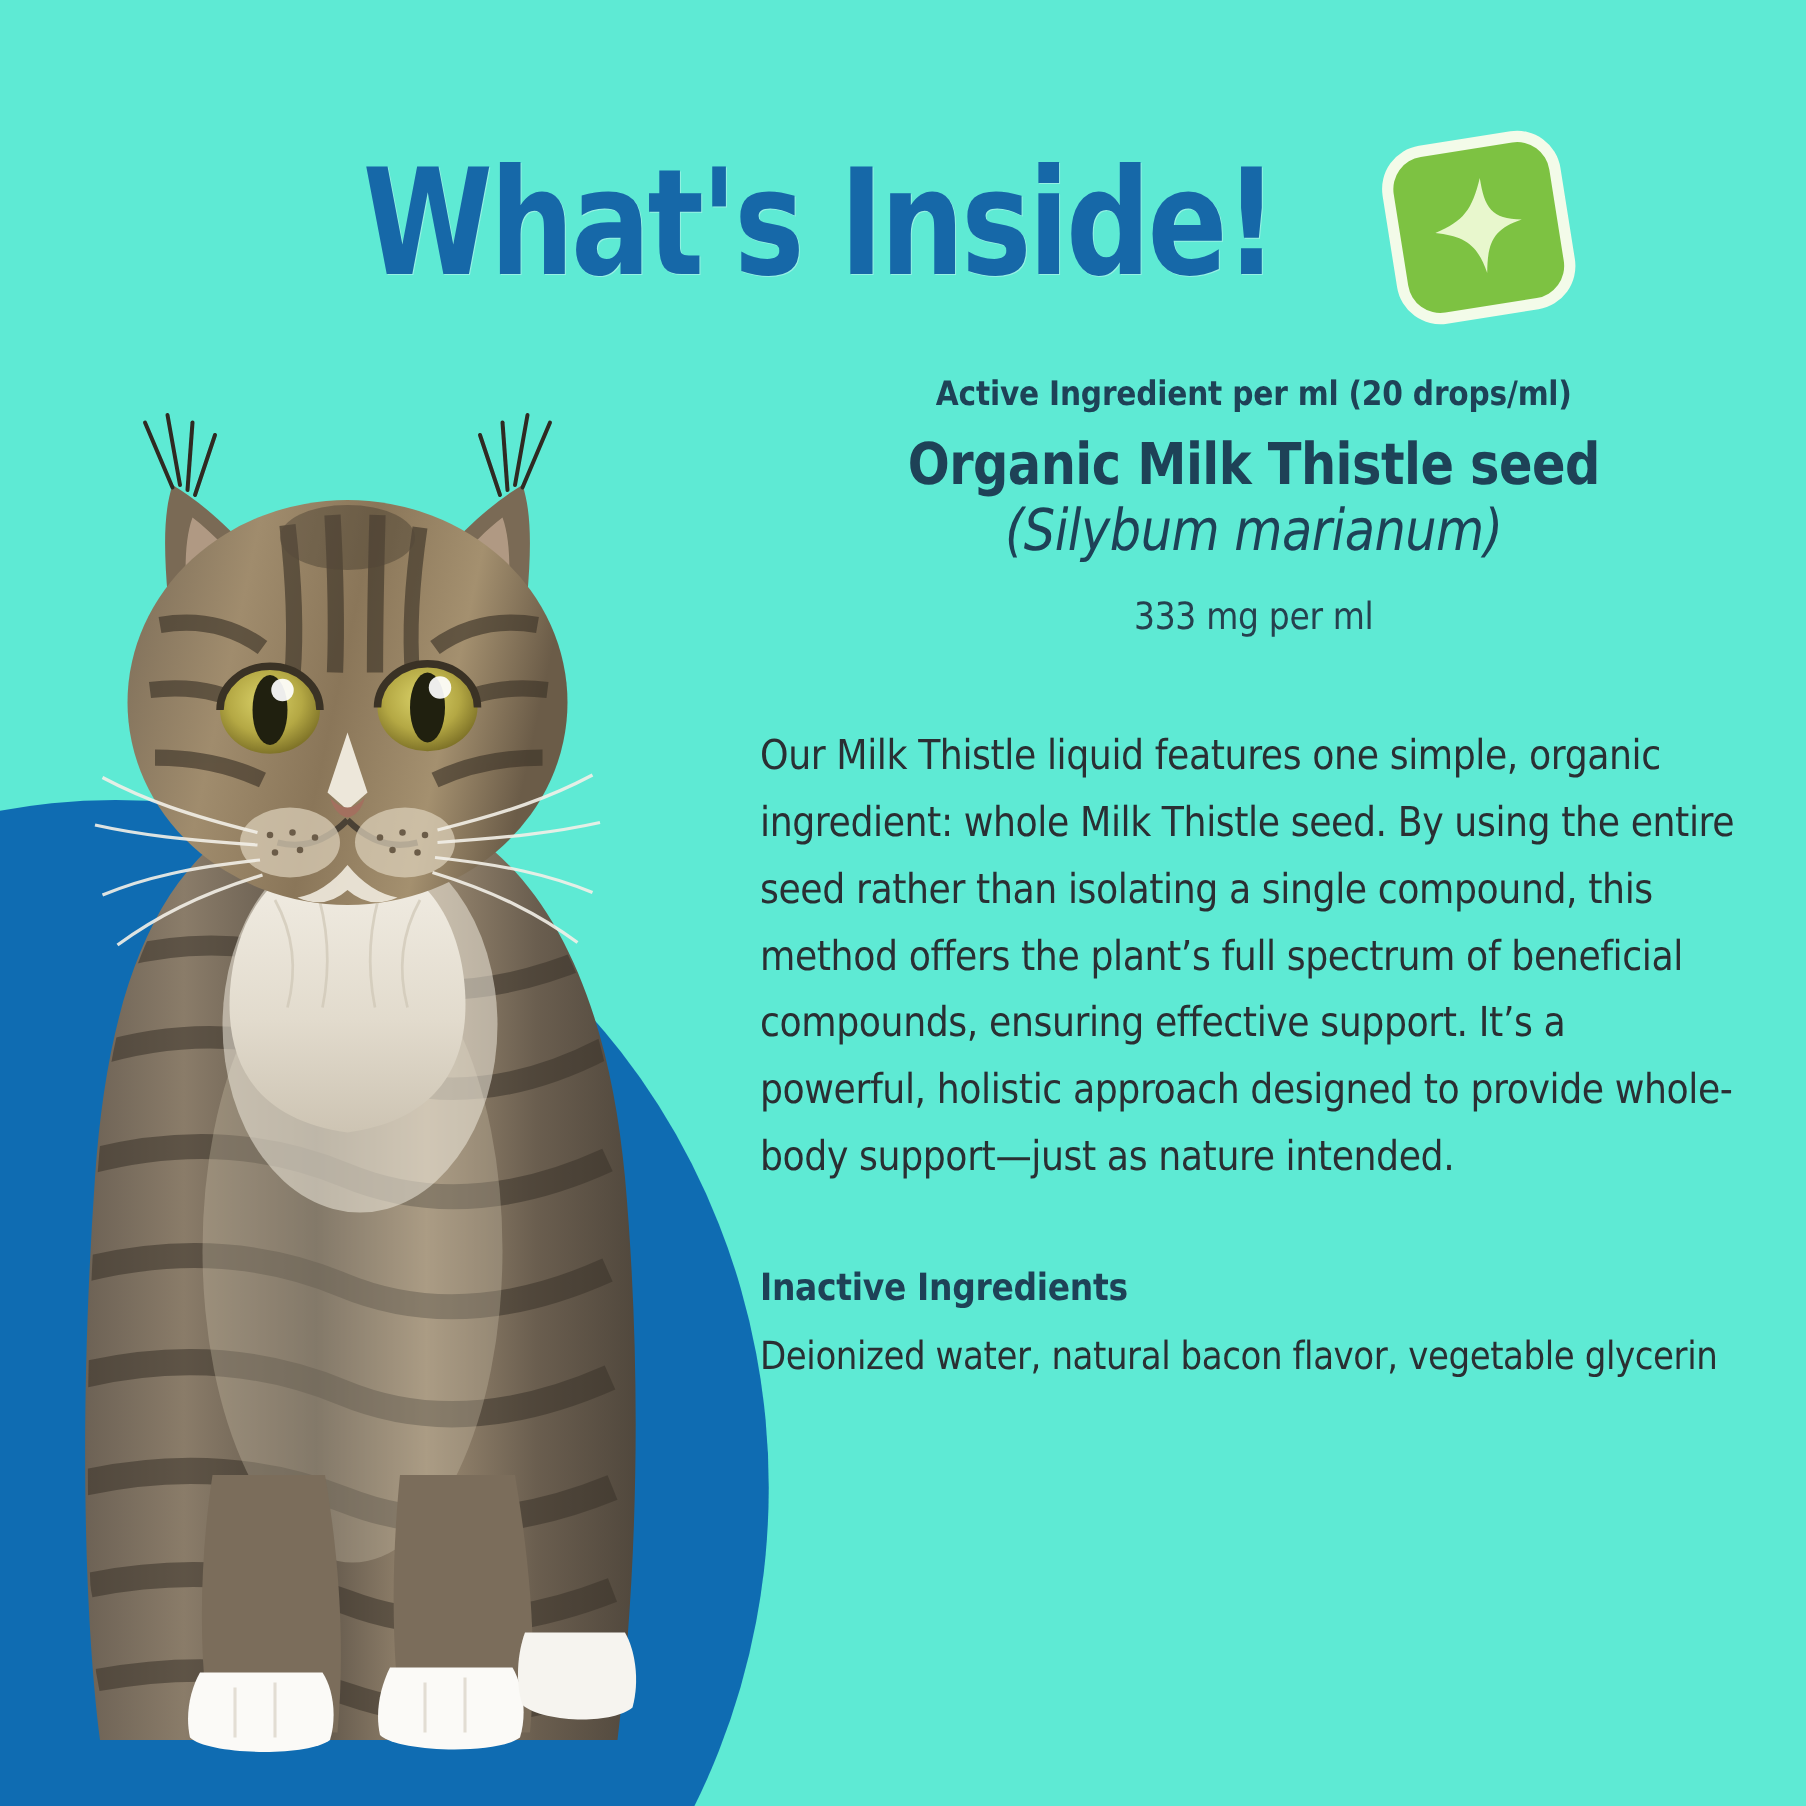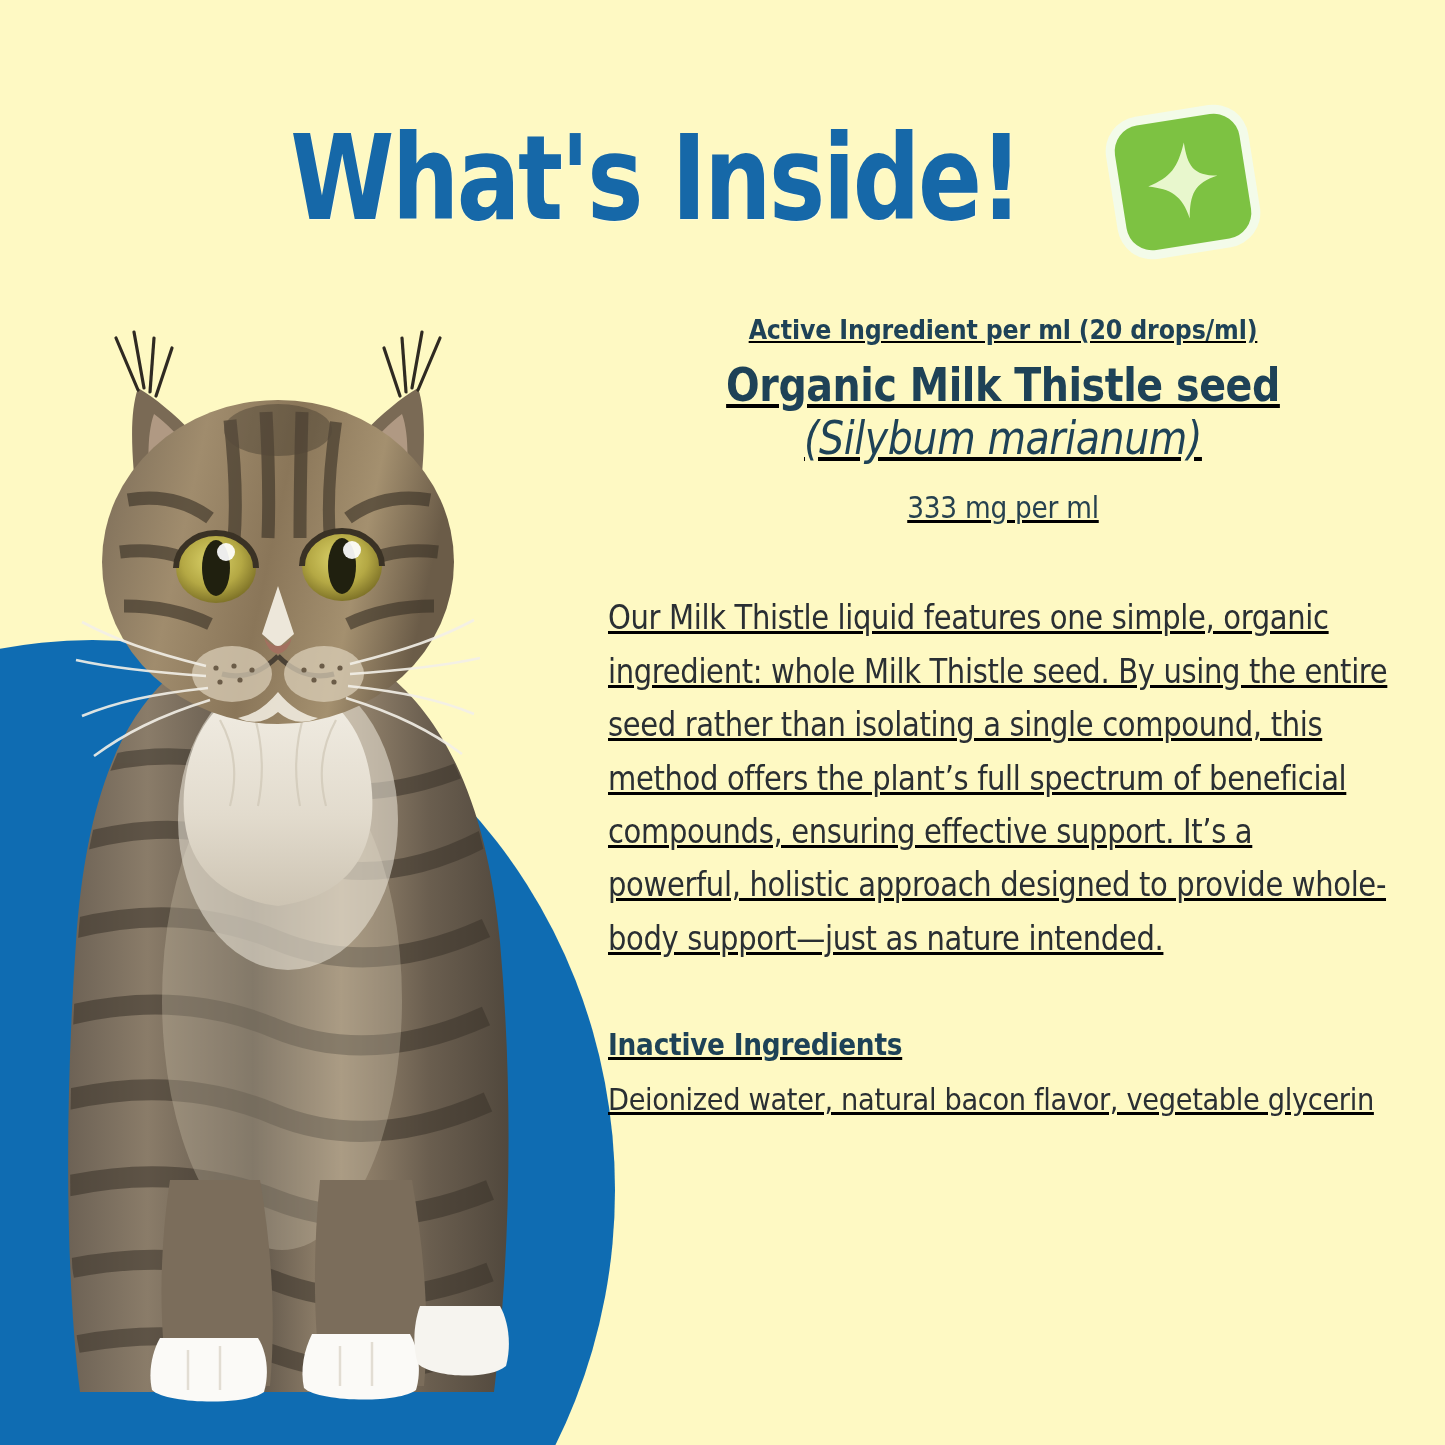--- a/index.html
+++ b/index.html
@@ -4,21 +4,21 @@
 <style>
   html,body{margin:0;padding:0;}
   body{
     width:1445px;height:1445px;
     background:#e2f0fd;
     font-family:"Liberation Sans", sans-serif;
     overflow:hidden;
   }
   #page{
     position:relative;width:1445px;height:1445px;
-    background:#fef9c3;overflow:hidden;
+    background:#5eead4;overflow:hidden;
   }
 
   
   .blue-blob{
     position:absolute;
     left:-430px;top:640px;
     width:1045px;height:1100px;
     background:#0f6cb2;
     border-radius:50% 50% 50% 50%/50% 50% 50% 50%;
     z-index:1;
@@ -62,23 +62,22 @@
   
   .cat-wrap{
     position:absolute;left:20px;top:300px;
     width:560px;height:1145px;
     z-index:4;
   }
   .cat-wrap svg{display:block;width:100%;height:100%;}
 
   
   .content{
-    position:absolute;left:608px;top:314px;width:790px;
+    position:absolute;left:608px;top:300px;width:790px;
     z-index:7;
-    text-decoration:underline;
   }
   .active-head{
     font-family:"DejaVu Sans","Liberation Sans",sans-serif;
     font-size:27px;font-weight:bold;color:#1e4257;
     text-align:center;letter-spacing:-.2px;
     transform:scaleX(.88);transform-origin:center center;
     margin:0 0 16px 0;white-space:nowrap;
   }
   .ingredient-name{
     font-family:"DejaVu Sans","Liberation Sans",sans-serif;

